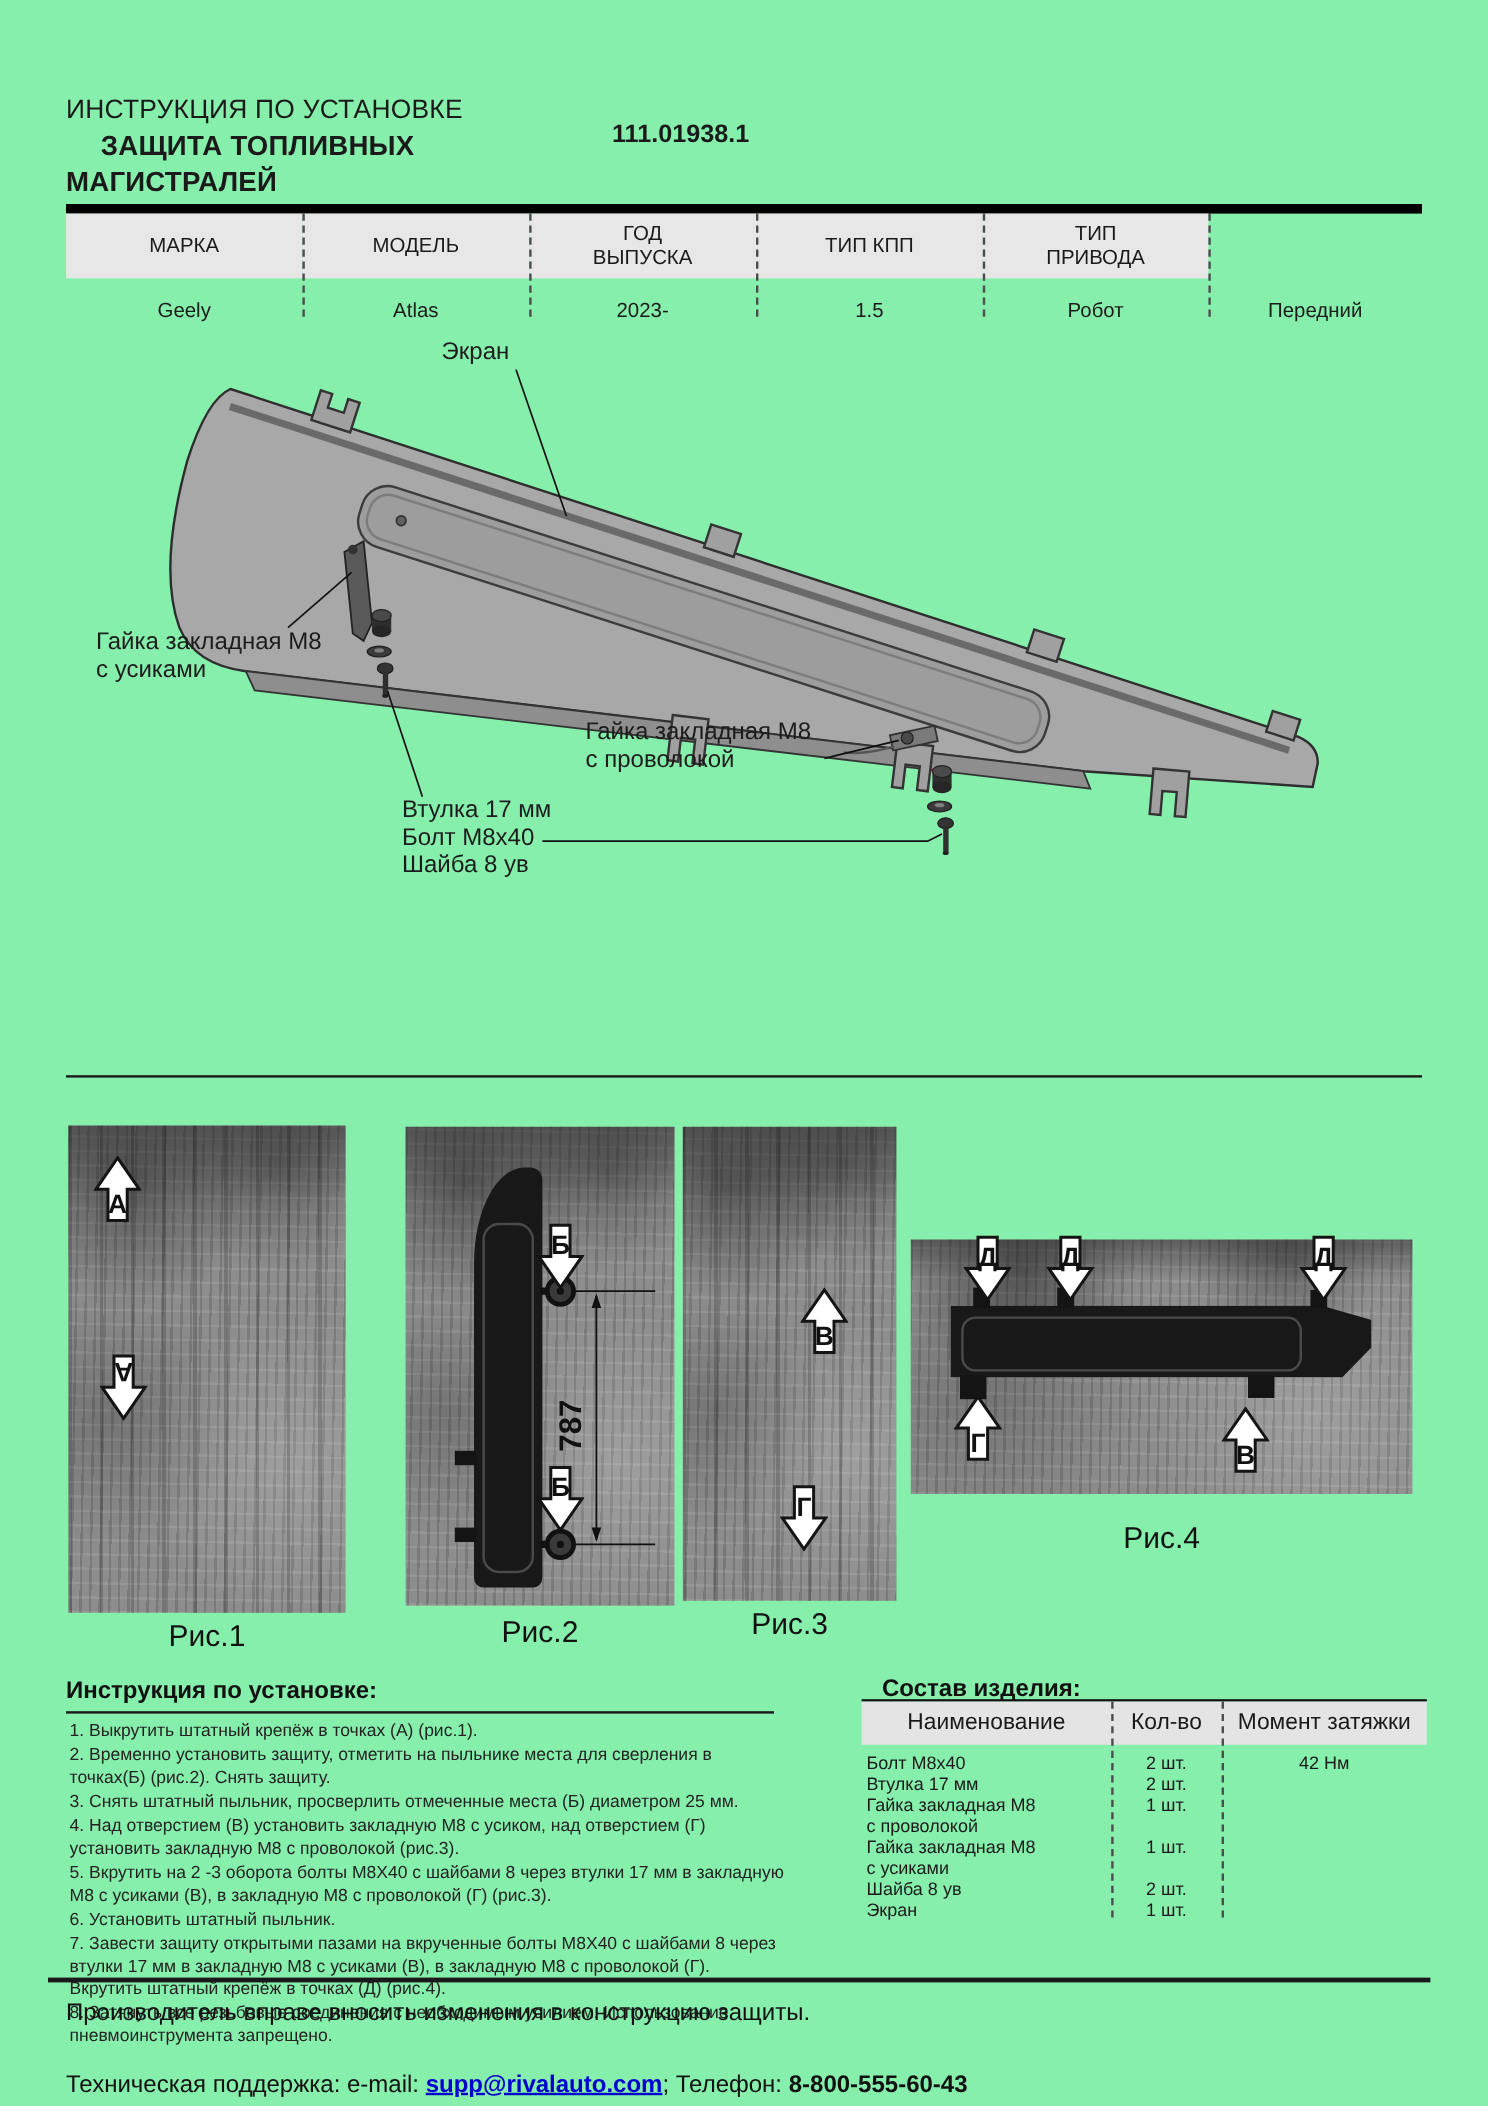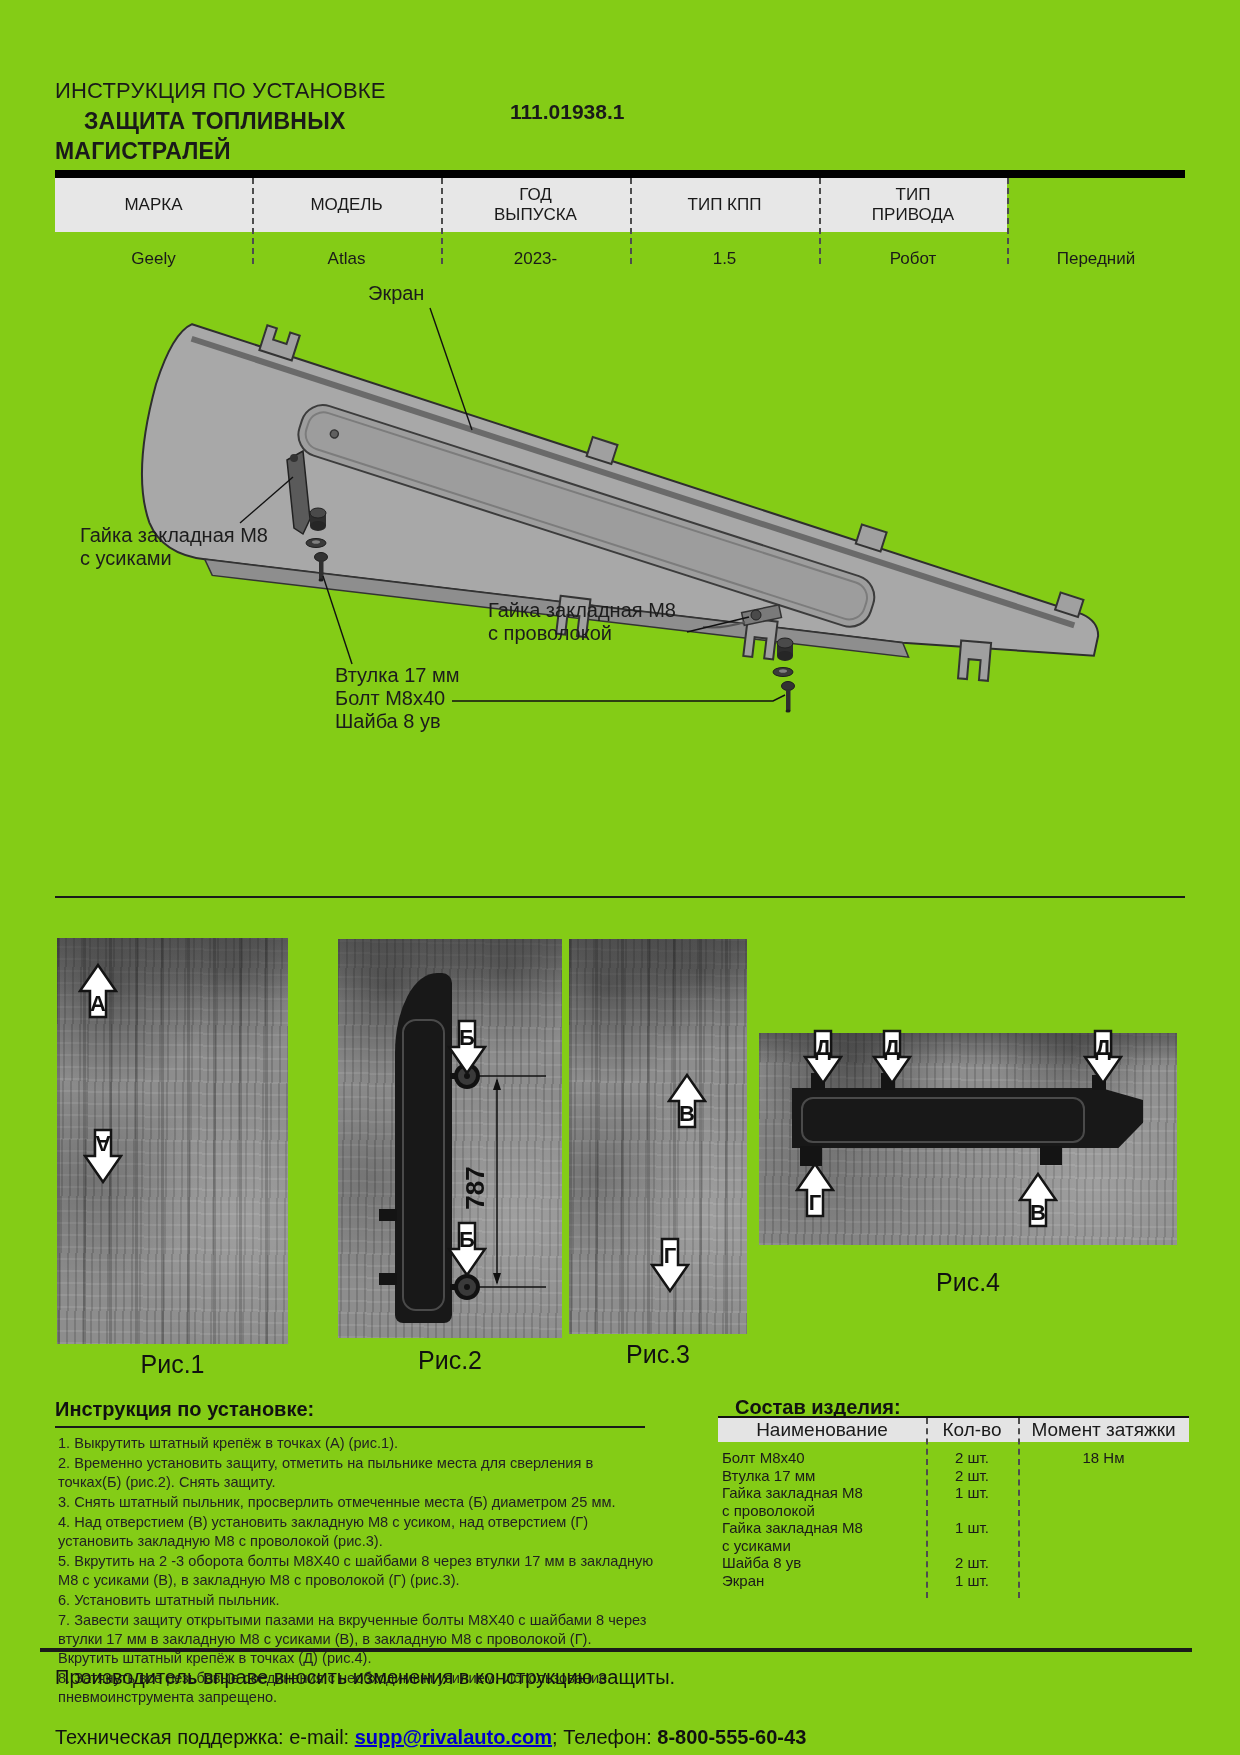--- a/index.html
+++ b/index.html
@@ -1,16 +1,16 @@
 <!DOCTYPE html>
 <html><head>
 <meta charset="utf-8">
 <style>
   html,body{margin:0;padding:0;background:#fff;}
-  .page{position:relative;width:1240px;height:1755px;background:#84cc16;overflow:hidden;
+  .page{position:relative;width:1240px;height:1755px;background:#86efac;overflow:hidden;
         font-family:"Liberation Sans",sans-serif;color:#1a1a1a;}
   .abs{position:absolute;}
   .pre{white-space:pre-line;}
 
   
   .doc-subtitle{font-size:22px;letter-spacing:.2px;}
   .doc-title{font-size:23px;font-weight:bold;letter-spacing:.2px;}
   .part-number{font-size:21px;font-weight:bold;margin-top:16px;}
 
   
@@ -51,21 +51,21 @@
   .tab-l{position:absolute;width:18px;height:12px;background:#141414;}
 
   .divider{position:absolute;background:#1a1a1a;}
 
   
   .sec-title{font-size:20px;font-weight:bold;color:#111;}
   .steps{width:596px;font-size:14.6px;line-height:1.3;color:#222;}
   .steps p{margin:0 0 1px 0;}
 
   .parts{position:absolute;left:718px;top:1416px;width:471px;border-top:2px solid #111;}
-  .parts-head{display:grid;grid-template-columns:208px 92px 171px;background:#e4e4e4;height:24px;}
+  .parts-head{display:grid;grid-template-columns:208px 92px 171px;background:#e4e4e4;height:36px;}
   .parts-head div{display:flex;align-items:center;justify-content:center;font-size:19px;}
   .parts-body{padding-top:7px;}
   .prow{display:grid;grid-template-columns:208px 92px 171px;align-items:start;}
   .prow div{font-size:15px;line-height:17.5px;}
   .pname{padding-left:4px;white-space:pre-line;}
   .pqty,.ptorq{text-align:center;}
   .parts-sep{position:absolute;top:0;height:180px;width:0;border-left:2px dashed #4d4d4d;}
 
   .footer-line1{font-size:20px;color:#111;}
   .footer-line2{font-size:20px;color:#111;margin-top:28px;}
@@ -289,21 +289,21 @@
   <div class="parts">
     <div class="parts-head">
       <div>Наименование</div>
       <div>Кол-во</div>
       <div>Момент затяжки</div>
     </div>
     <div class="parts-body">
       <div class="prow">
         <div class="pname">Болт М8х40</div>
         <div class="pqty">2 шт.</div>
-        <div class="ptorq">18 Нм</div>
+        <div class="ptorq">42 Нм</div>
       </div>
       <div class="prow">
         <div class="pname">Втулка 17 мм</div>
         <div class="pqty">2 шт.</div>
         <div class="ptorq"></div>
       </div>
       <div class="prow">
         <div class="pname">Гайка закладная М8
 с проволокой</div>
         <div class="pqty">1 шт.</div>

